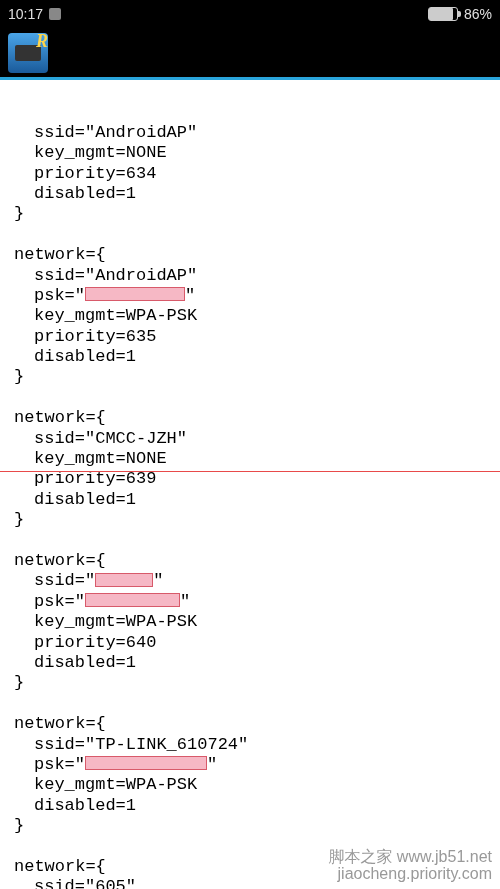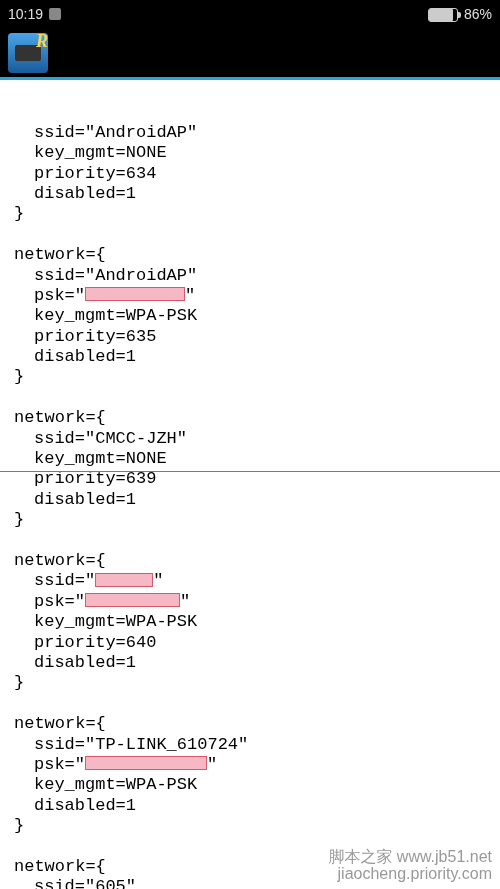--- a/index.html
+++ b/index.html
@@ -17,21 +17,21 @@
       background: #000000;
       color: #e0e0e0;
       display: flex;
       align-items: center;
       padding: 0 8px;
       font-family: -apple-system, sans-serif;
       font-size: 14px;
     }
     .status-left { display: flex; align-items: center; gap: 6px; }
     .status-mid { display: flex; align-items: center; gap: 6px; margin-left: 10px; }
-    .status-right { margin-left: auto; display: flex; align-items: flex-end; gap: 6px; }
+    .status-right { margin-left: auto; display: flex; align-items: center; gap: 6px; }
     .sq-icon {
       width: 12px; height: 12px;
       background: #888;
       border-radius: 2px;
       display: inline-block;
     }
     .battery {
       width: 30px; height: 14px;
       border: 1.5px solid #ccc;
       border-radius: 3px;
@@ -125,21 +125,21 @@
       text-align: right;
       line-height: 1.1;
     }
     .unicode-icon { font-size: 12px; color: #bbb; }
   </style>
 </head>
 <body>
 
 <div class="status-bar">
   <div class="status-left">
-    <span>10:19</span>
+    <span>10:17</span>
     <span class="sq-icon"></span>
   </div>
   <div class="status-right">
     <div class="battery">
       <div class="battery-fill"></div>
     </div>
     <span>86%</span>
   </div>
 </div>
 

